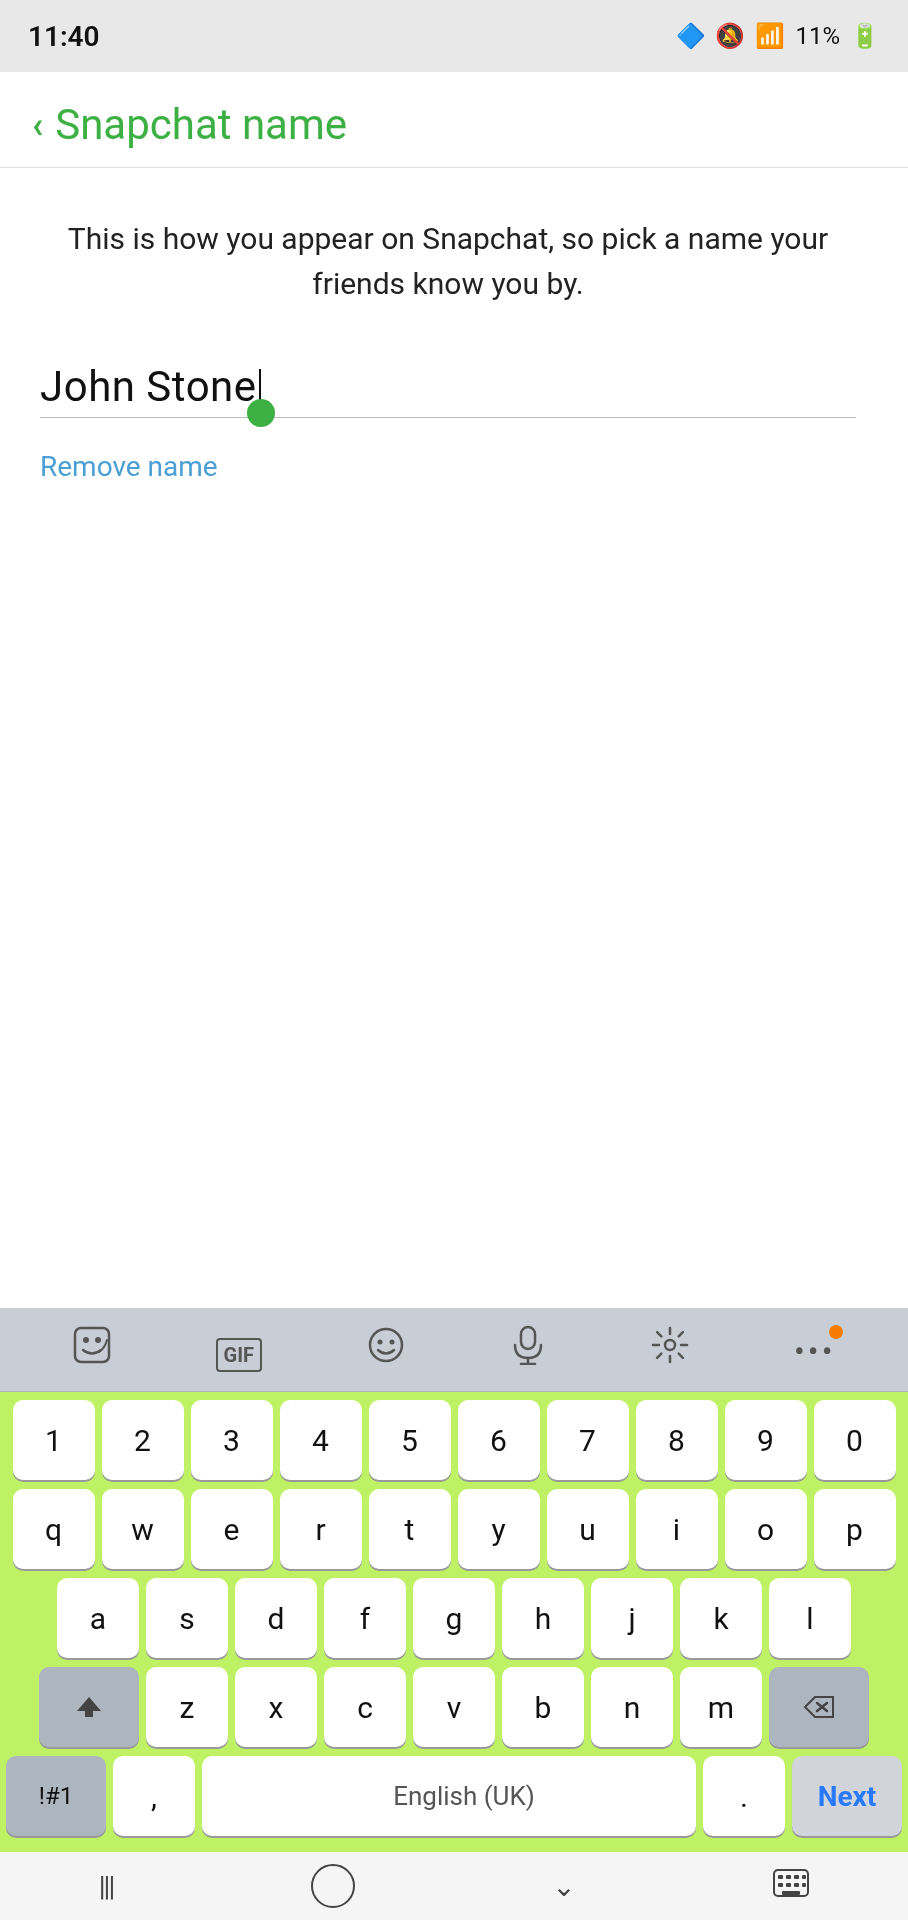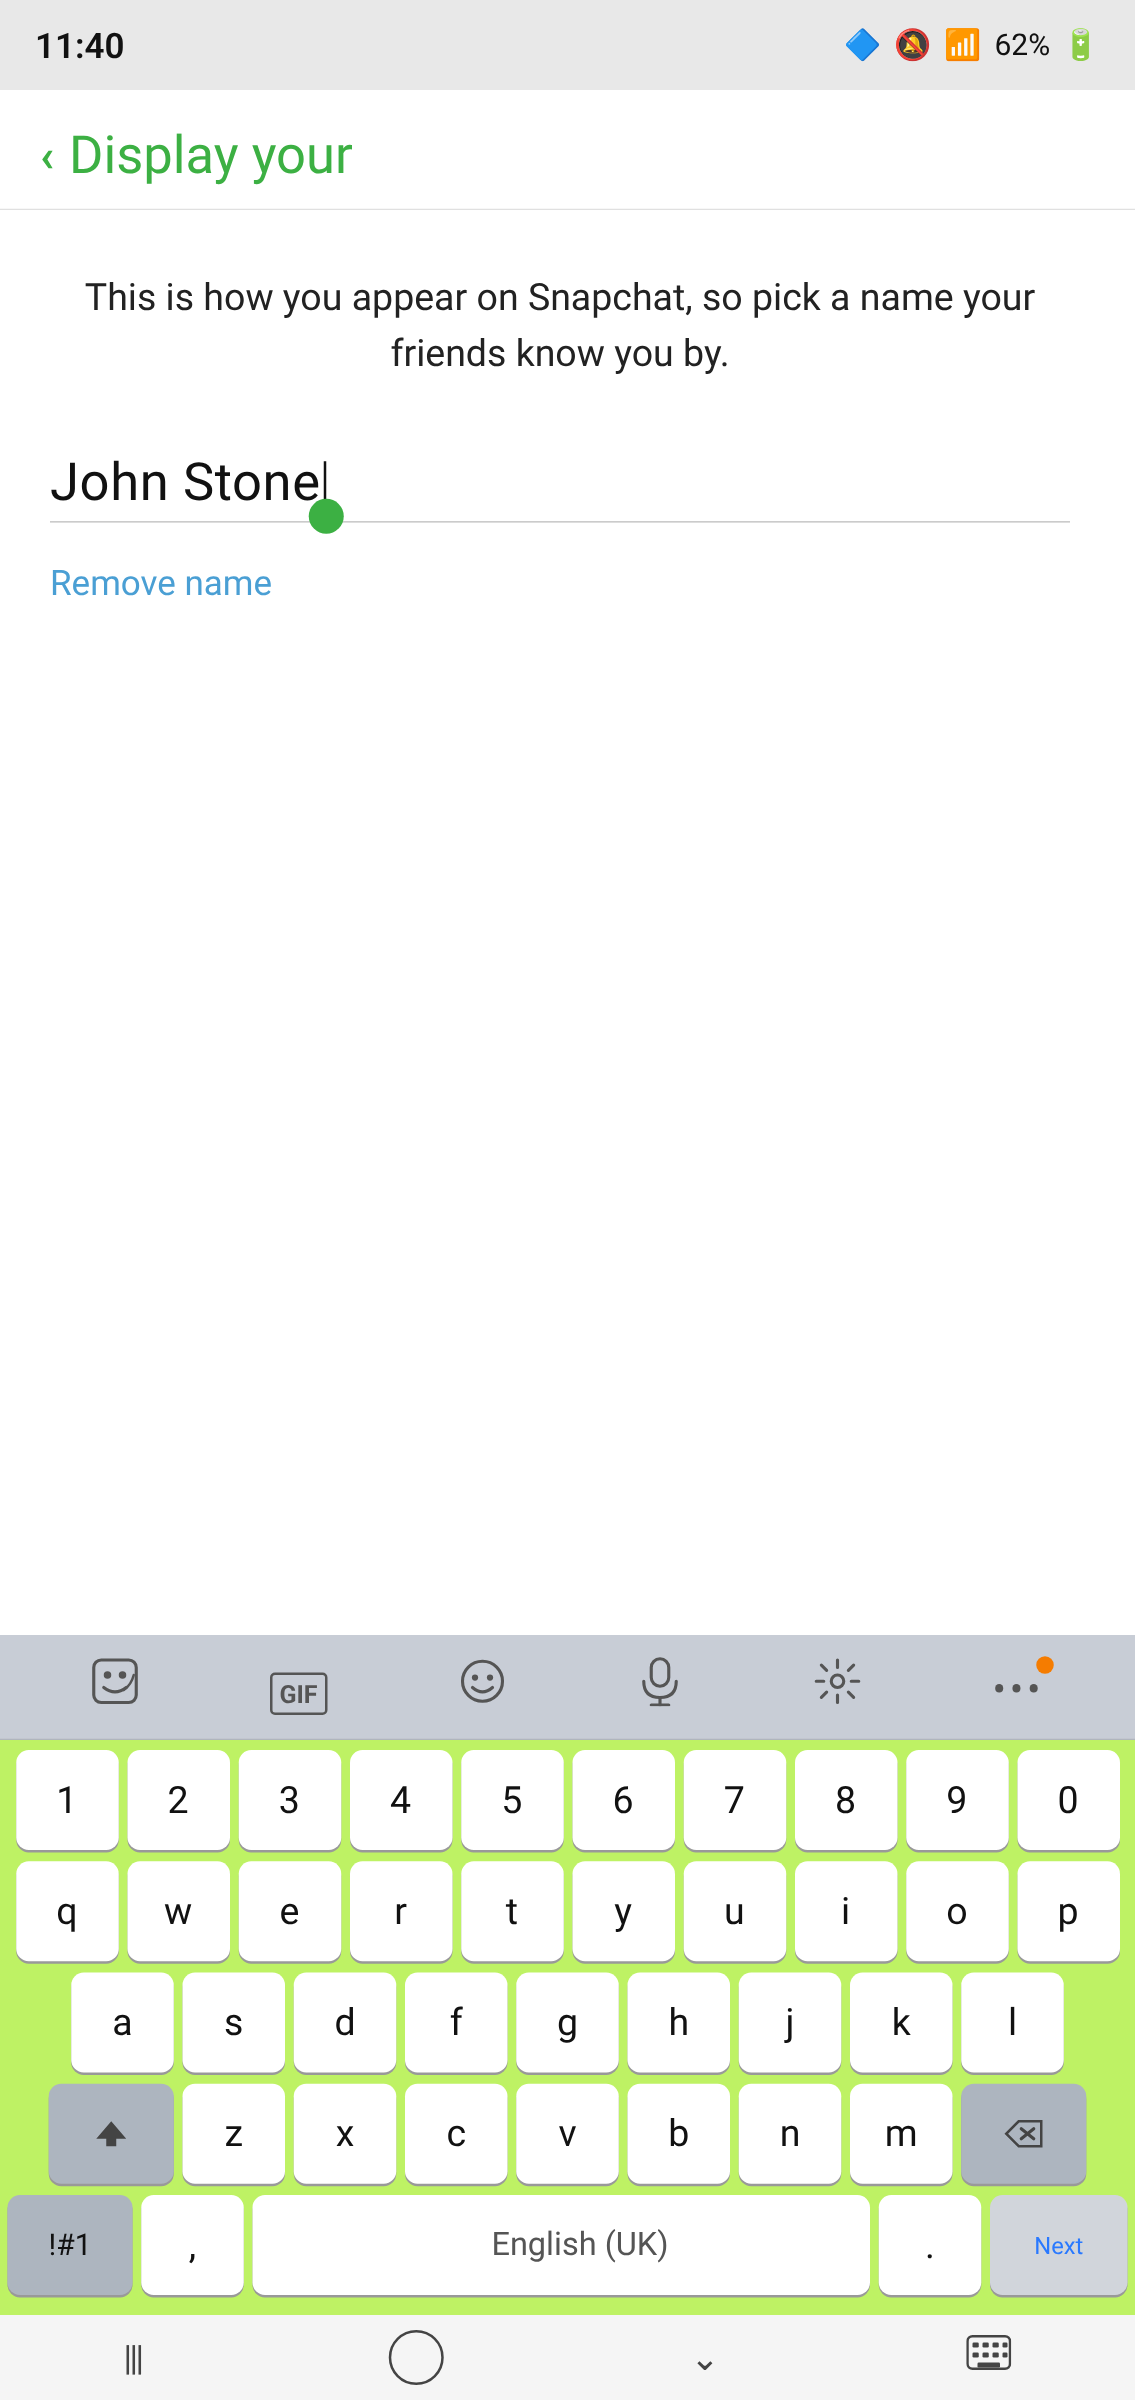--- a/index.html
+++ b/index.html
@@ -240,28 +240,28 @@
   </style>
 </head>
 <body>
 
 <div class="status-bar">
   <span class="status-time">11:40</span>
   <div class="status-icons">
     <span>🔷</span>
     <span>🔕</span>
     <span>📶</span>
-    <span class="battery-text">62%</span>
+    <span class="battery-text">11%</span>
     <span>🔋</span>
   </div>
 </div>
 
 <div class="header">
   <span class="back-arrow">‹</span>
-  <span class="header-title">Display your</span>
+  <span class="header-title">Snapchat name</span>
 </div>
 
 <div class="content">
   <p class="description">This is how you appear on Snapchat, so pick a name your friends know you by.</p>
 
   <div class="input-section">
     <div class="input-display">
       <span class="input-text-value">John Stone</span>
       <span class="cursor-line"></span>
       <span class="cursor-handle">
@@ -376,21 +376,21 @@
           <line x1="24" y1="8" x2="14" y2="16" stroke="#444" stroke-width="2.5" stroke-linecap="round"></line>
         </svg>
       </div>
     </div>
 
     <div class="key-row" style="margin-bottom:16px;">
       <div class="key dark" style="max-width:100px;font-size:24px;">!#1</div>
       <div class="key">,</div>
       <div class="key space-bar" style="font-size:26px;color:#555;">English (UK)</div>
       <div class="key period">.</div>
-      <div class="key dark action-key" style="max-width:110px;background:#d1d5db;color:#2979ff;font-size:19px;font-weight:400;">Next</div>
+      <div class="key dark action-key" style="max-width:110px;background:#d1d5db;color:#2979ff;font-size:28px;font-weight:700;">Next</div>
     </div>
   </div>
 </div>
 
 <div class="nav-bar">
   <span class="nav-icon" style="font-size:28px;letter-spacing:-2px;">|||</span>
   <span class="nav-icon" style="font-size:36px;border:2.5px solid #444;border-radius:50%;width:44px;height:44px;display:flex;align-items:center;justify-content:center;font-size:20px;"></span>
   <span class="nav-icon" style="font-size:28px;">⌄</span>
   <span class="nav-icon">
     <svg width="36" height="28" viewBox="0 0 36 28" fill="none">

